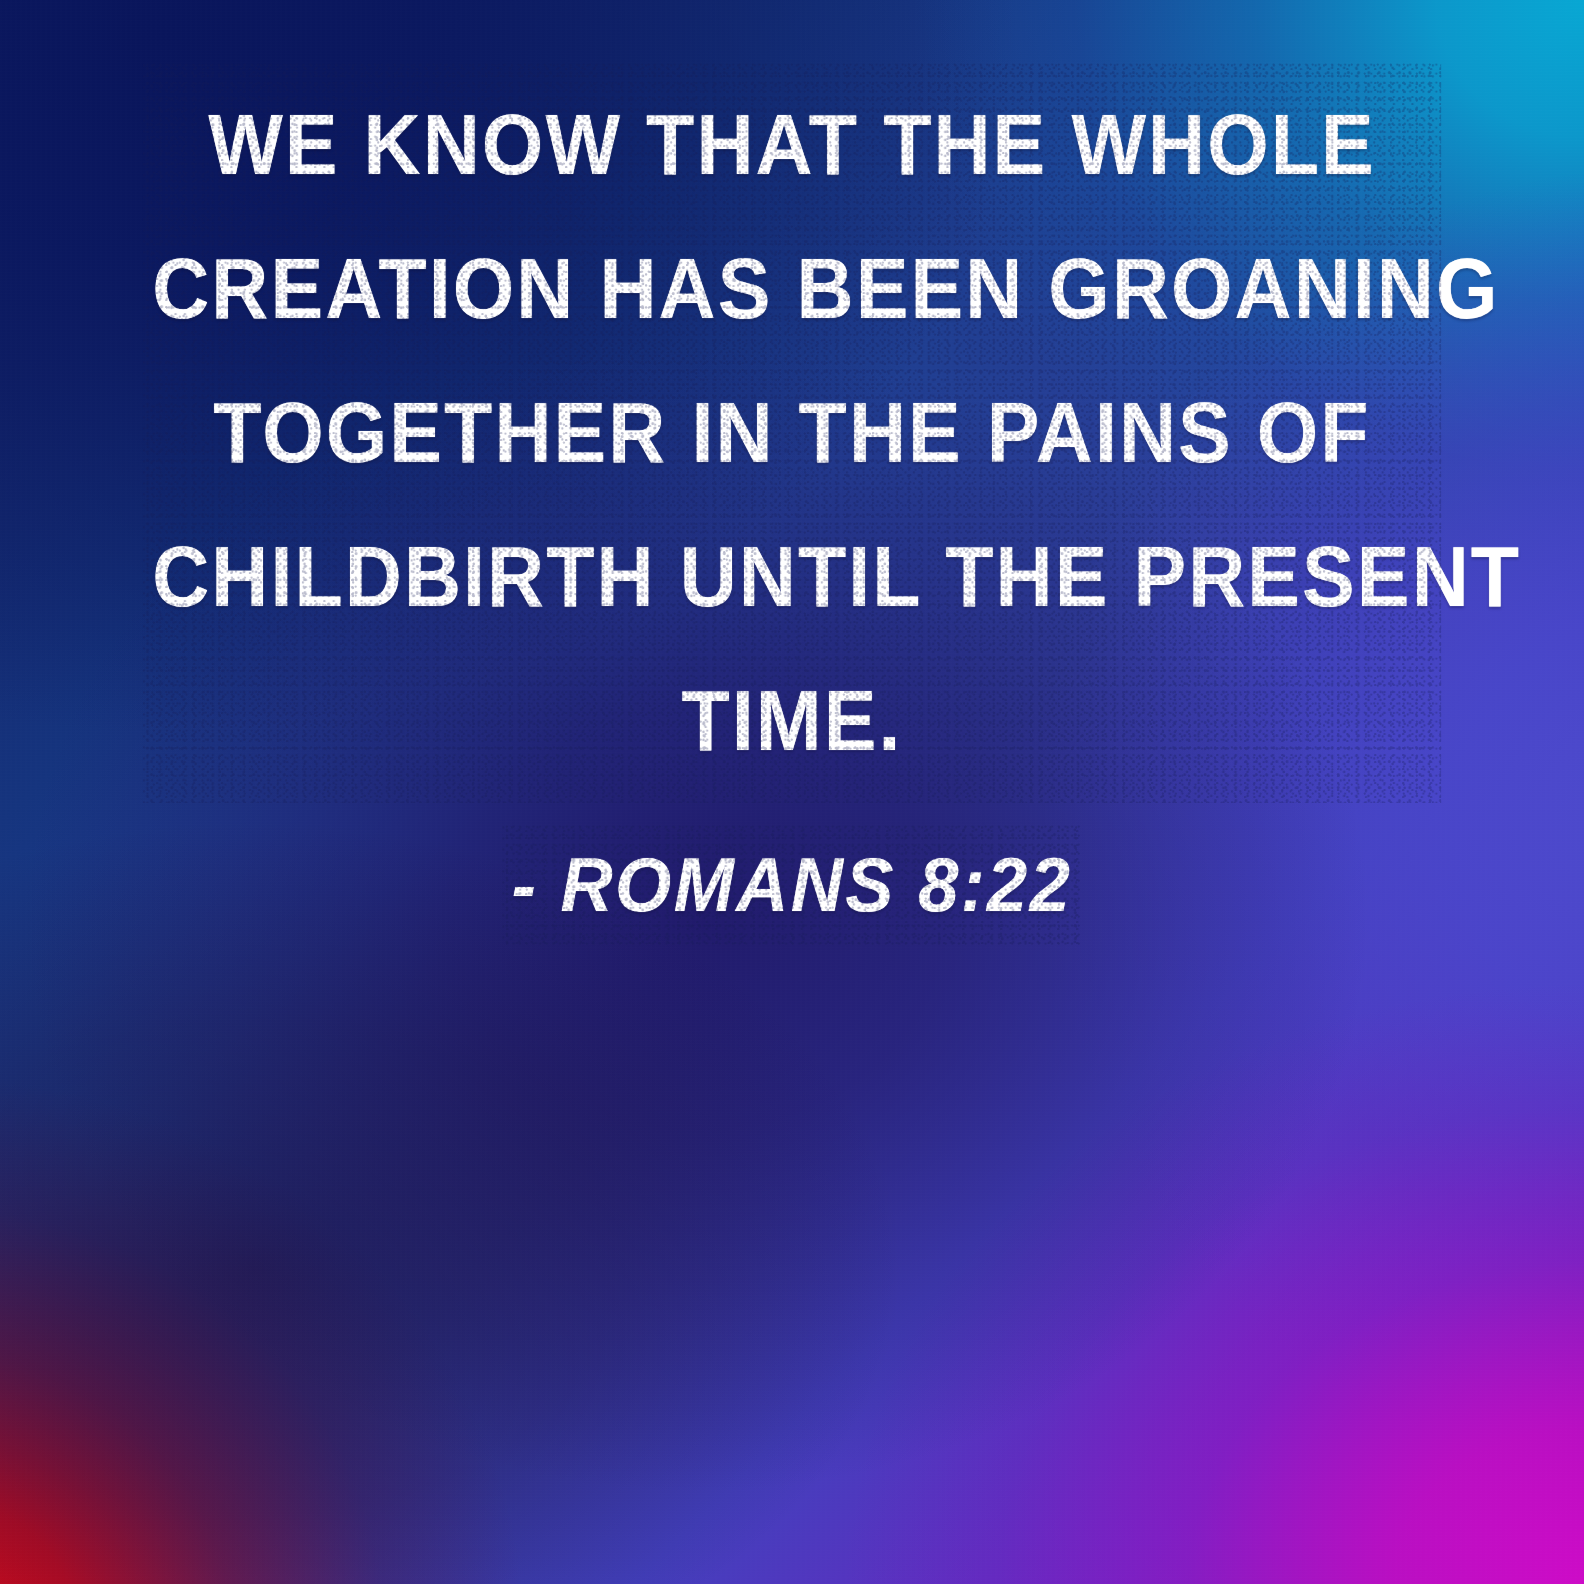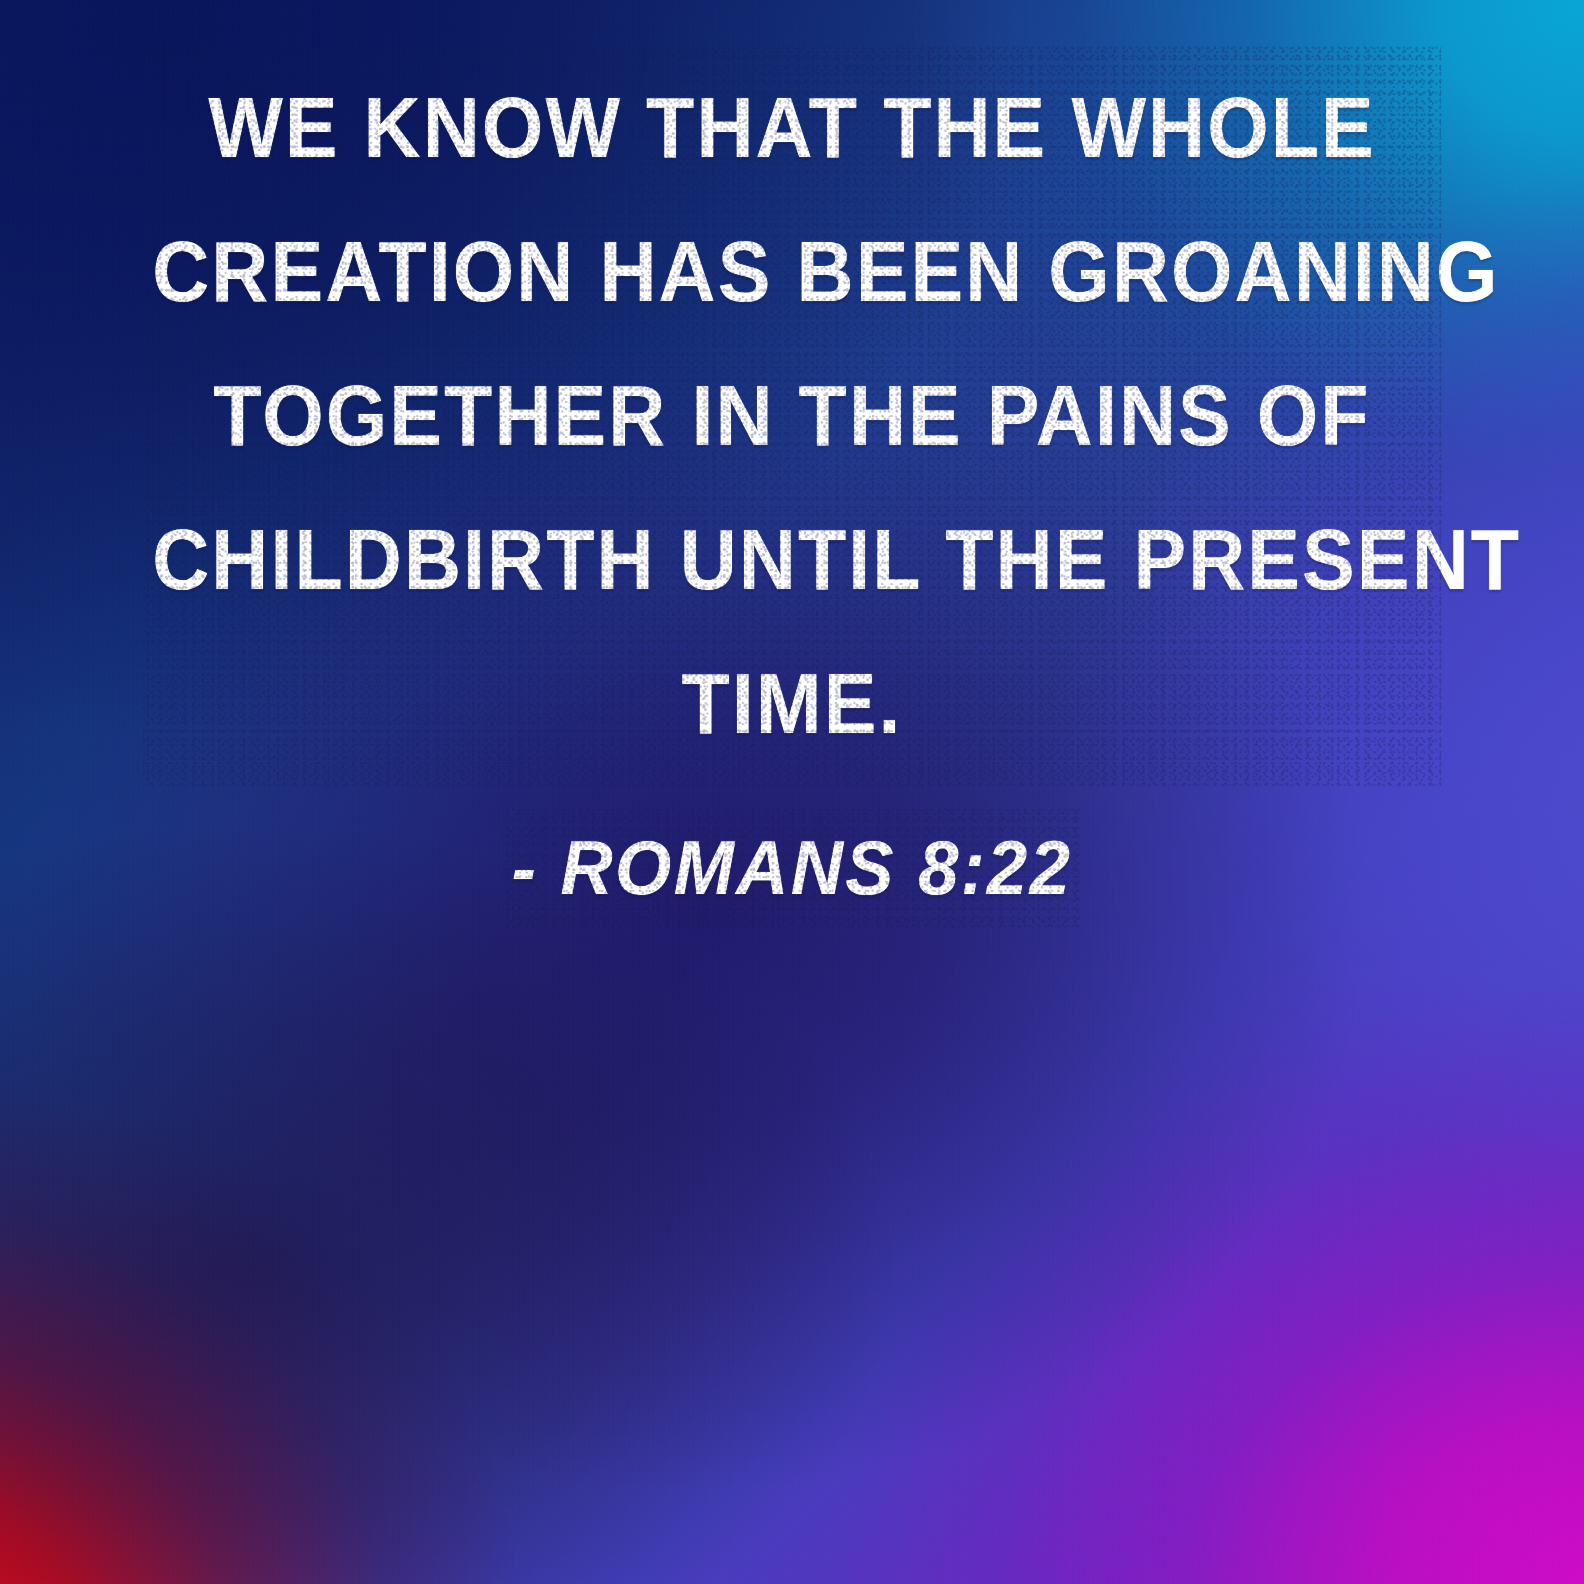--- a/index.html
+++ b/index.html
@@ -125,21 +125,21 @@
         rgba(0,0,0,0.04) 5px);
   }
 
   
   #content {
     position: relative;
     z-index: 5;
     width: 100%;
     height: 100%;
     box-sizing: border-box;
-    padding: 56px 104px 0 104px;
+    padding: 73px 104px 0 104px;
     display: flex;
     flex-direction: column;
     align-items: center;
   }
 
   #verse-text {
     width: 100%;
     text-align: center;
     color: #ffffff;
     font-family: "Liberation Sans Narrow", "Liberation Sans", sans-serif;

